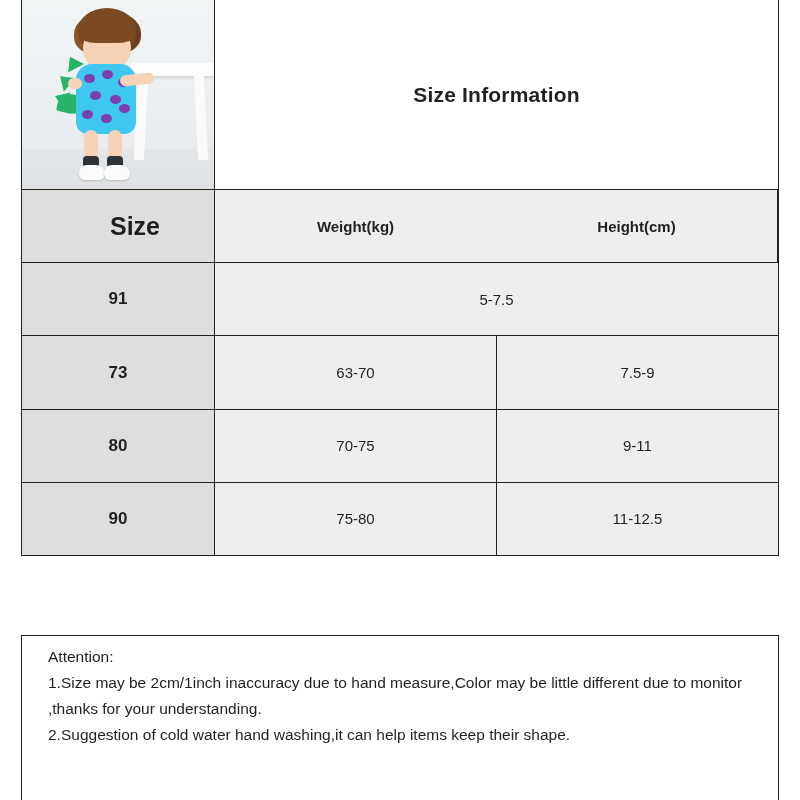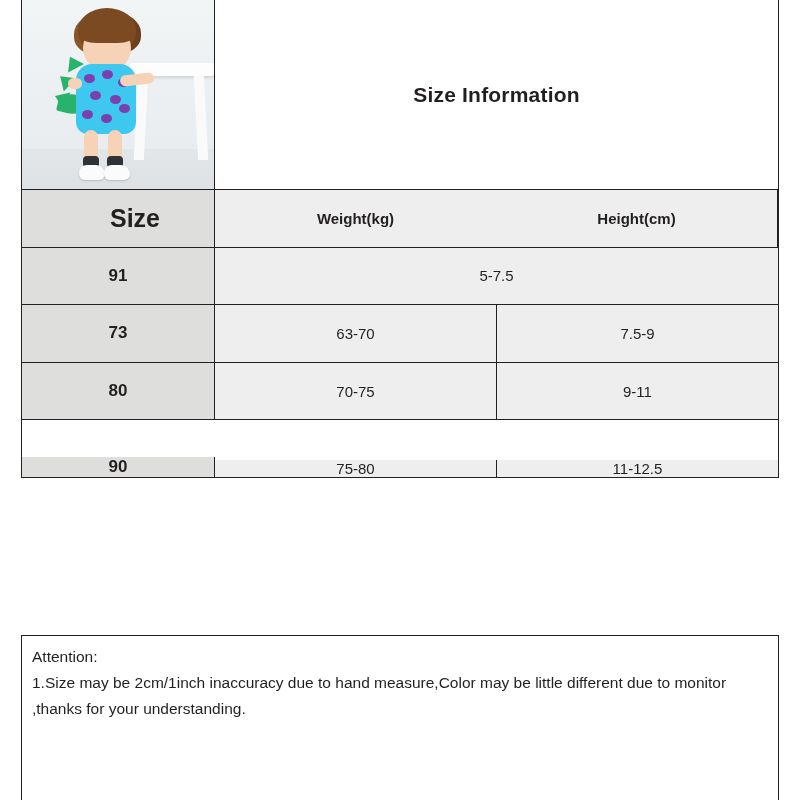--- a/index.html
+++ b/index.html
@@ -19,21 +19,21 @@
     background: #ffffff;
     overflow: hidden;
   }
 
   
   .chart {
     position: absolute;
     left: 21px;
     top: 0px;
     width: 758px;
-    height: 478px;
+    height: 556px;
     border: 1px solid #231f20;
     border-top: none;
     display: flex;
     flex-direction: column;
   }
 
   
   .top-band {
     display: flex;
     height: 190px;
@@ -175,21 +175,21 @@
   .tbl {
     flex: 1 1 auto;
     display: flex;
     flex-direction: column;
   }
   .row {
     display: flex;
     flex: 1 1 0;
     border-bottom: 1px solid #231f20;
   }
-  .row:last-child { border-bottom: none; align-items: flex-end; }
+  .row:last-child { border-bottom: none; }
 
   .cell {
     display: flex;
     align-items: center;
     justify-content: center;
     text-align: center;
     color: #231f20;
   }
   .c-size {
     width: 193px;
@@ -216,21 +216,21 @@
 
   
   .attention {
     position: absolute;
     left: 21px;
     top: 635px;
     width: 758px;
     height: 165px;
     border: 1px solid #231f20;
     border-bottom: none;
-    padding: 8px 10px 0 10px;
+    padding: 8px 10px 0 26px;
     background: #ffffff;
   }
   .att-line {
     font-size: 15.5px;
     color: #231f20;
     line-height: 26px;
     white-space: pre-wrap;
   }
 </style>
 </head>
@@ -321,15 +321,16 @@
         <div class="cell c-h">75-80</div>
         <div class="cell c-w">11-12.5</div>
       </div>
 
     </div>
   </div>
 
   <div class="attention">
     <div class="att-line">Attention:</div>
     <div class="att-line">1.Size may be 2cm/1inch inaccuracy due to hand measure,Color may be little different due to monitor ,thanks for your understanding.</div>
+    <div class="att-line">2.Suggestion of cold water hand washing,it can help items keep their shape.</div>
   </div>
 
 </div>
 
 </body></html>

